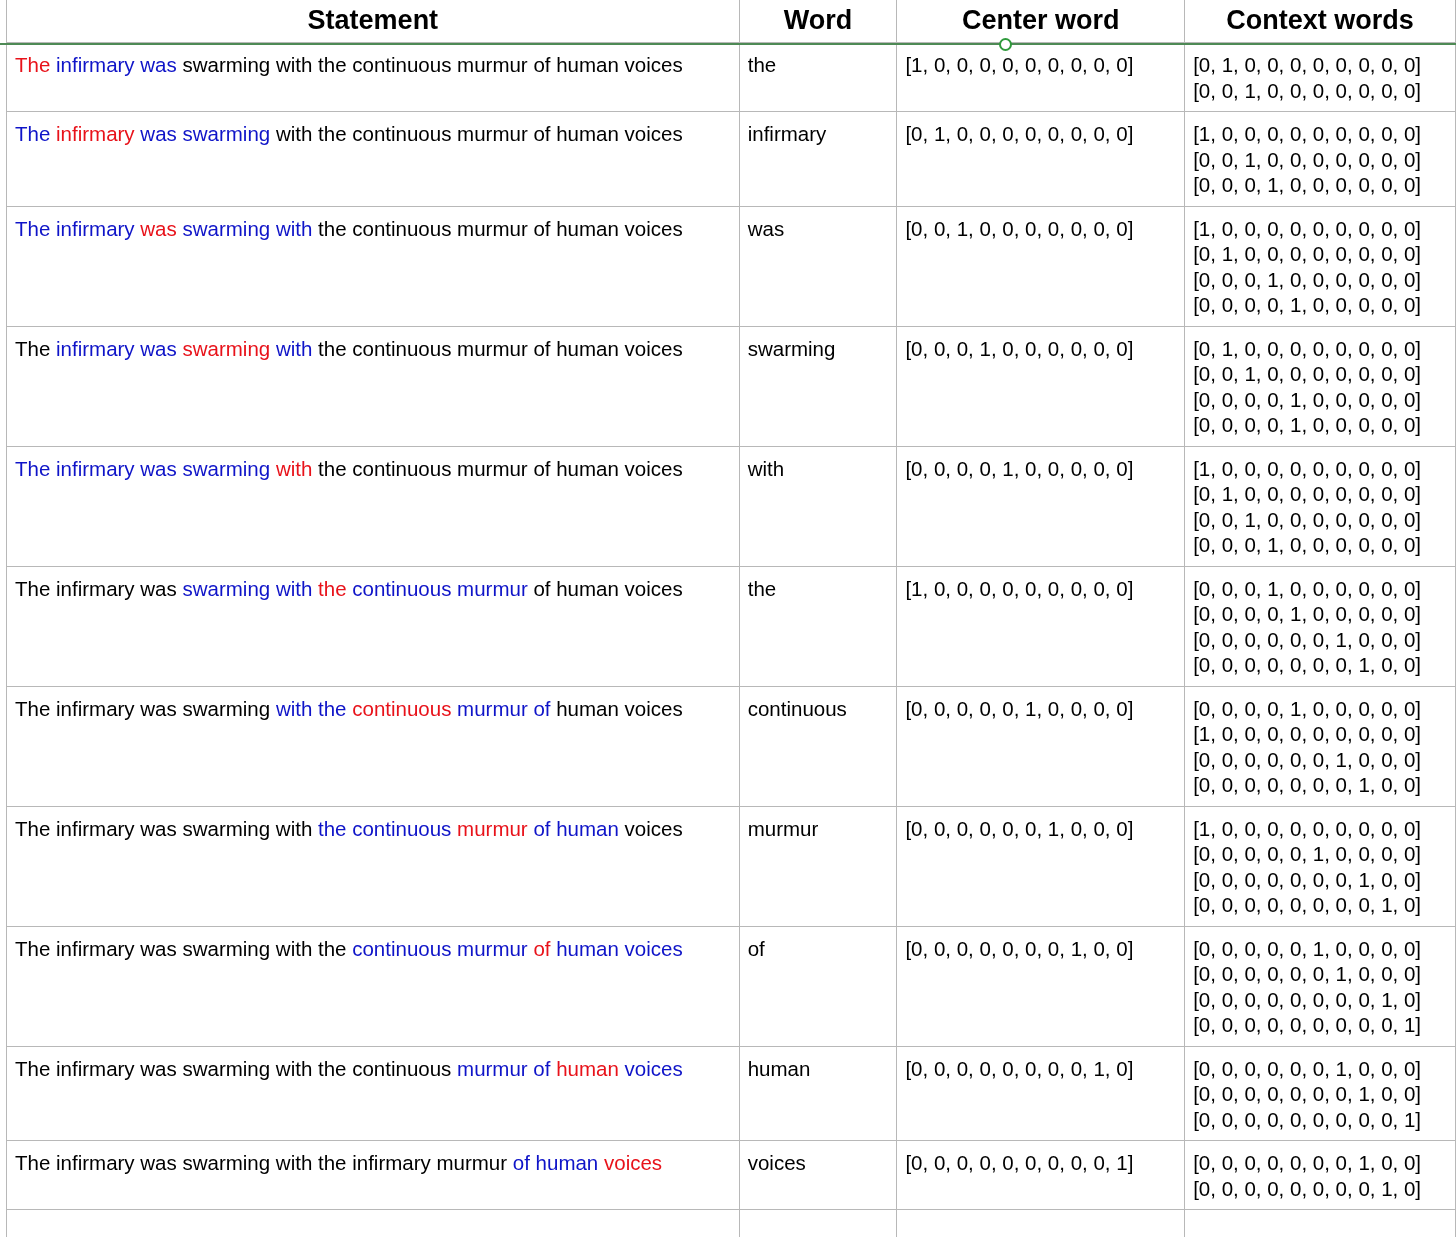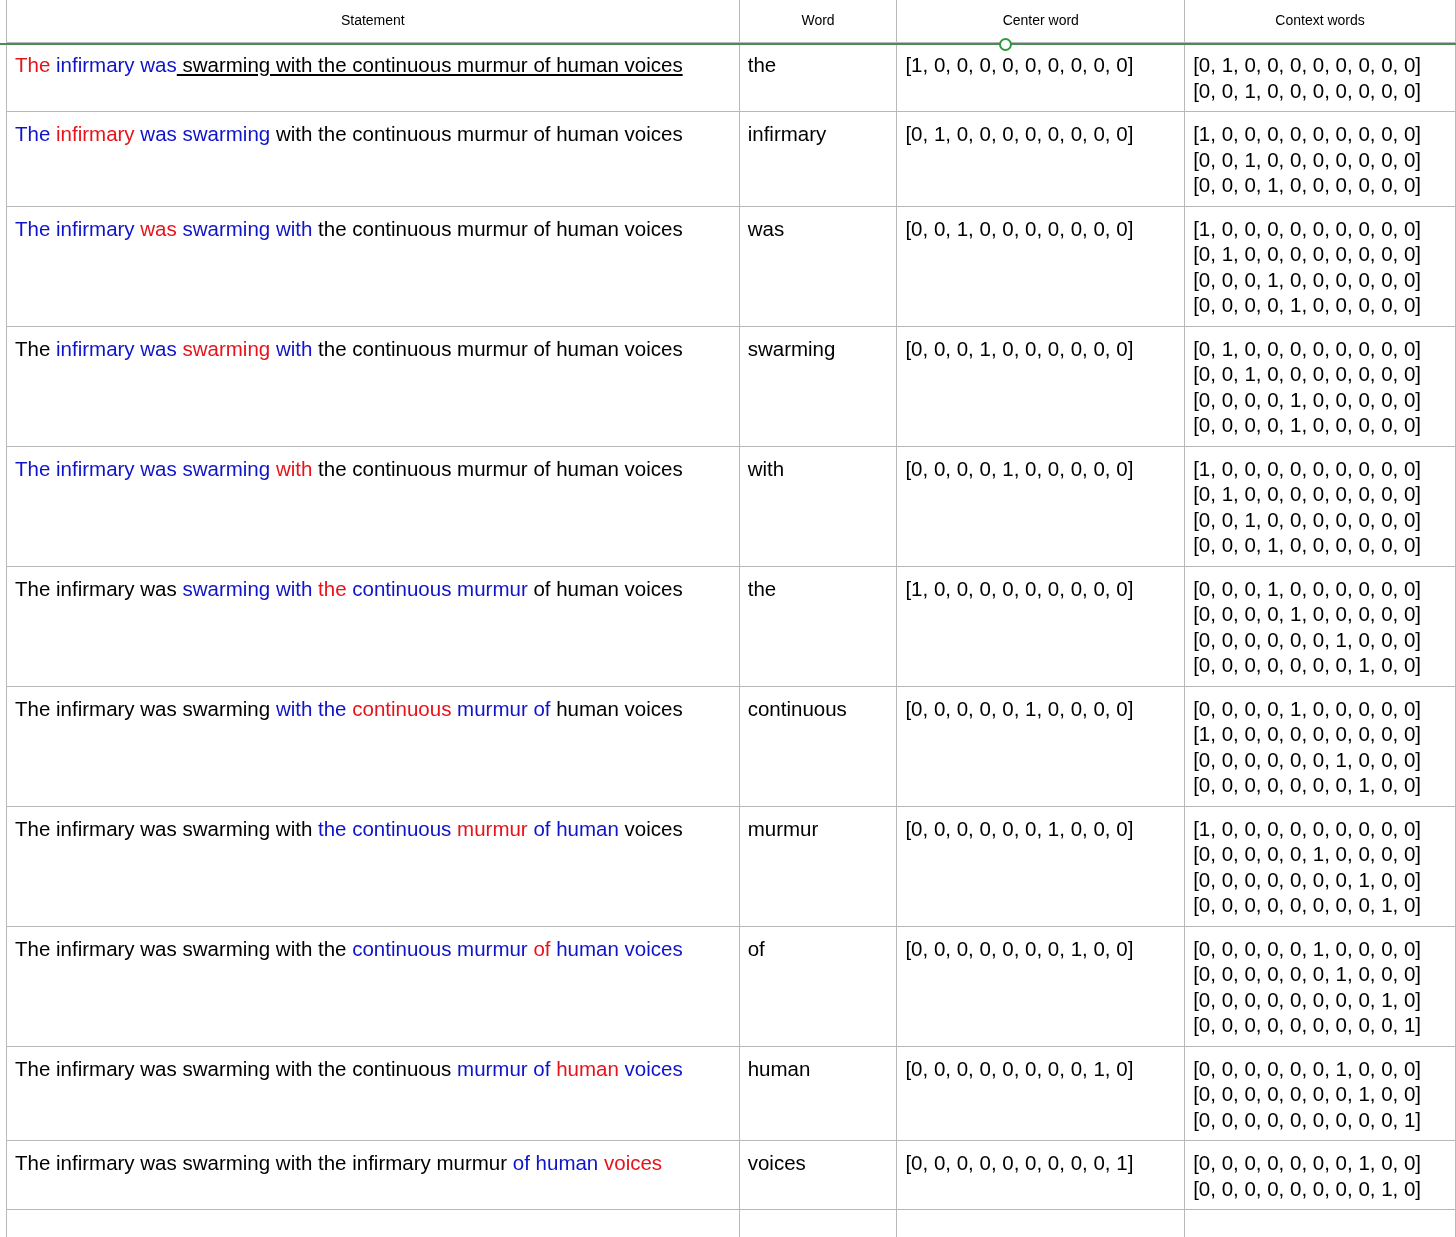--- a/index.html
+++ b/index.html
@@ -1,20 +1,20 @@
 <!DOCTYPE html>
 <html><head>
 <meta charset="utf-8">
 <style>
   html, body { margin:0; padding:0; background:#ffffff; }
   body { width:1456px; height:1237px; overflow:hidden; position:relative;
          font-family:"Liberation Sans", sans-serif; color:#000; }
   table { border-collapse:collapse; position:absolute; left:6px; top:0; table-layout:fixed; }
   td, th { border:1px solid #b8b8b8; vertical-align:top; padding:0 8px; font-size:20.5px; line-height:25.5px; }
-  th { height:42px; vertical-align:middle; font-weight:normal; font-size:14px; border-top:none; }
+  th { height:42px; vertical-align:middle; font-weight:bold; font-size:27px; border-top:none; }
   th.c0 { text-align:center; }
   th.c1 { text-align:center; }
   th.c2, th.c3 { text-align:center; }
   td { padding-top:9px; padding-bottom:8px; white-space:nowrap; }
   .col0 { width:716px; }
   .col1 { width:141px; }
   .col2 { width:271px; }
   .col3 { width:254px; }
   .red { color:#e8121a; }
   .blue { color:#0f14c8; }
@@ -33,21 +33,21 @@
   <thead>
     <tr>
       <th class="c0 col0">Statement</th>
       <th class="c1 col1">Word</th>
       <th class="c2 col2">Center word</th>
       <th class="c3 col3">Context words</th>
     </tr>
   </thead>
   <tbody id="tbody">
       <tr style="height: 67px;">
-        <td class="col0"><span class="red" style="white-space: pre;">The</span><span class="black" style="white-space: pre;"> </span><span class="blue" style="white-space: pre;">infirmary was</span><span class="black" style="white-space: pre; text-decoration: underline;"> swarming with the continuous murmur of human voices</span></td>
+        <td class="col0"><span class="red" style="white-space: pre;">The</span><span class="black" style="white-space: pre;"> </span><span class="blue" style="white-space: pre;">infirmary was</span><span class="black" style="white-space: pre;"> swarming with the continuous murmur of human voices</span></td>
         <td class="col1">the</td>
         <td class="col2">[1, 0, 0, 0, 0, 0, 0, 0, 0, 0]</td>
         <td class="col3">
           <span class="vec-line">[0, 1, 0, 0, 0, 0, 0, 0, 0, 0]</span>
           <span class="vec-line">[0, 0, 1, 0, 0, 0, 0, 0, 0, 0]</span>
         </td>
       </tr>
       <tr style="height: 94px;">
         <td class="col0"><span class="blue" style="white-space: pre;">The</span><span class="black" style="white-space: pre;"> </span><span class="red" style="white-space: pre;">infirmary</span><span class="black" style="white-space: pre;"> </span><span class="blue" style="white-space: pre;">was swarming</span><span class="black" style="white-space: pre;"> with the continuous murmur of human voices</span></td>
         <td class="col1">infirmary</td>

